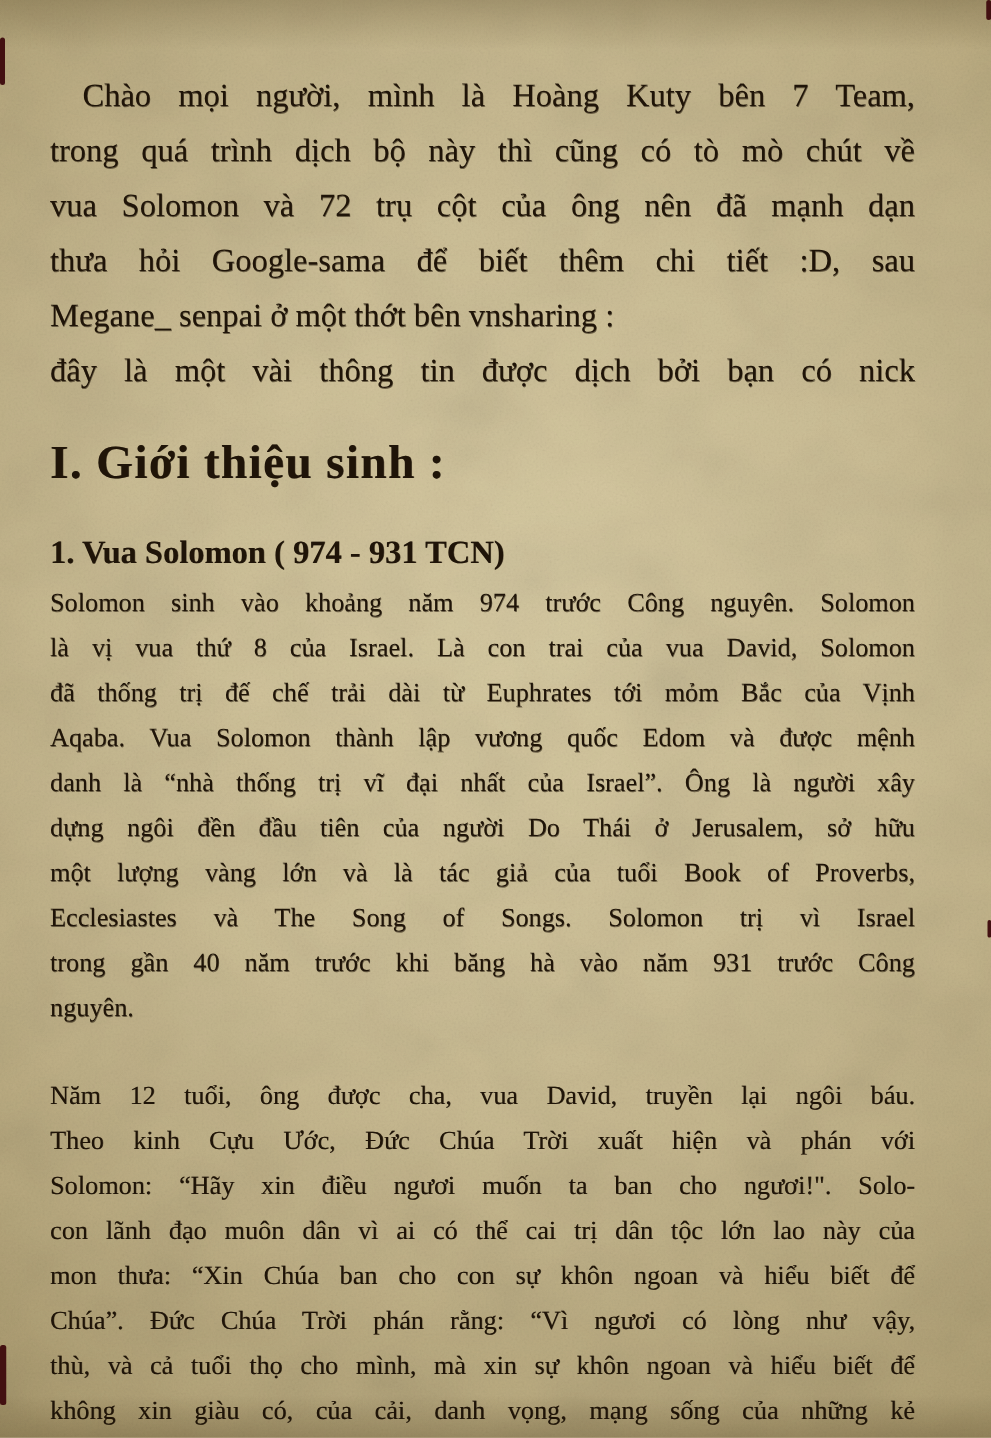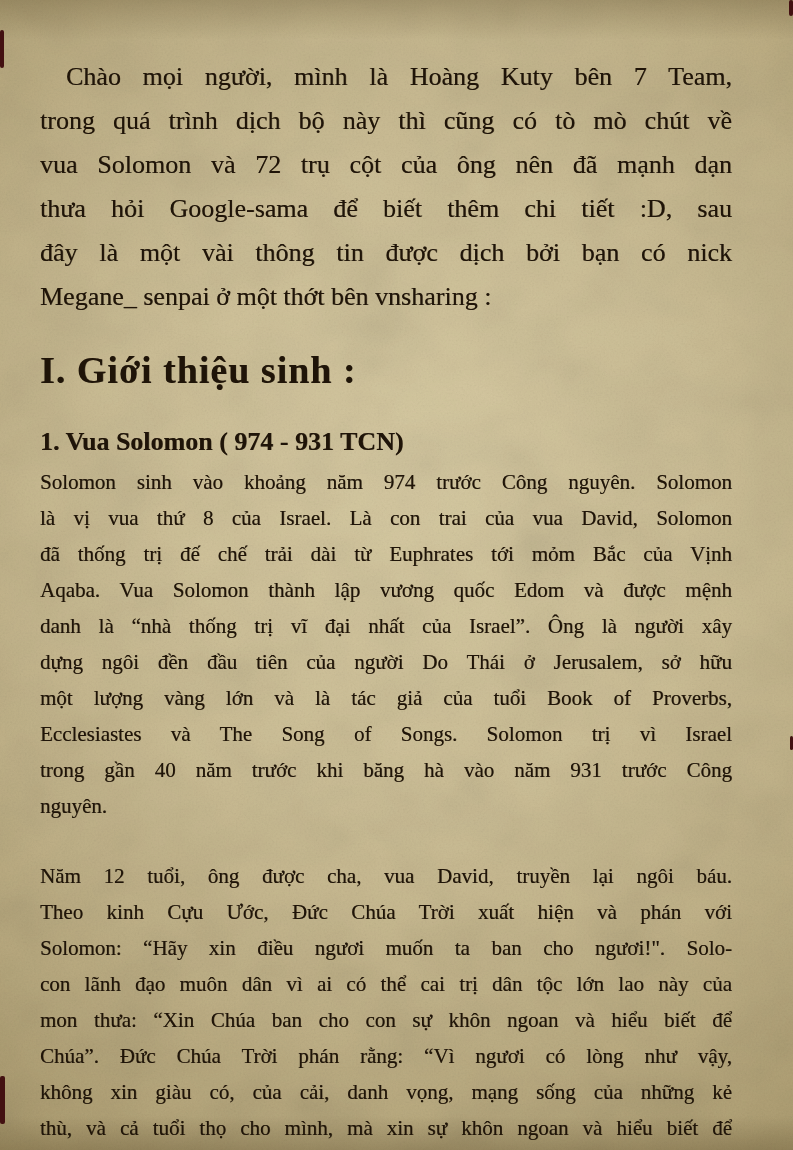--- a/index.html
+++ b/index.html
@@ -78,22 +78,22 @@
   <div class="speck" style="left:0; top:30px; width:4px; height:38px; background:#431011;"></div>
   <div class="speck" style="left:0; top:1076px; width:5px; height:48px; background:#431011;"></div>
   <div class="speck" style="left:789px; top:0; width:4px; height:16px; background:#431011;"></div>
   <div class="speck" style="left:790px; top:736px; width:3px; height:14px; background:#431011;"></div>
 
   <div class="textblock intro">
     <div class="line first">Chào mọi người, mình là Hoàng Kuty bên 7 Team,</div>
     <div class="line">trong quá trình dịch bộ này thì cũng có tò mò chút về</div>
     <div class="line">vua Solomon và 72 trụ cột của ông nên đã mạnh dạn</div>
     <div class="line">thưa hỏi Google-sama để biết thêm chi tiết :D, sau</div>
+    <div class="line short">Megane_ senpai ở một thớt bên vnsharing :</div>
     <div class="line">đây là một vài thông tin được dịch bởi bạn có nick</div>
-    <div class="line short">Megane_ senpai ở một thớt bên vnsharing :</div>
   </div>
 
   <div class="textblock heading">I. Giới thiệu sinh :</div>
 
   <div class="textblock subheading">1. Vua Solomon ( 974 - 931 TCN)</div>
 
   <div class="textblock bodypara para1">
     <div class="line">Solomon sinh vào khoảng năm 974 trước Công nguyên. Solomon</div>
     <div class="line">là vị vua thứ 8 của Israel. Là con trai của vua David, Solomon</div>
     <div class="line">đã thống trị đế chế trải dài từ Euphrates tới mỏm Bắc của Vịnh</div>
@@ -106,17 +106,17 @@
     <div class="line short">nguyên.</div>
   </div>
 
   <div class="textblock bodypara para2">
     <div class="line">Năm 12 tuổi, ông được cha, vua David, truyền lại ngôi báu.</div>
     <div class="line">Theo kinh Cựu Ước, Đức Chúa Trời xuất hiện và phán với</div>
     <div class="line">Solomon: “Hãy xin điều ngươi muốn ta ban cho ngươi!". Solo-</div>
     <div class="line">con lãnh đạo muôn dân vì ai có thể cai trị dân tộc lớn lao này của</div>
     <div class="line">mon thưa: “Xin Chúa ban cho con sự khôn ngoan và hiểu biết để</div>
     <div class="line">Chúa”. Đức Chúa Trời phán rằng: “Vì ngươi có lòng như vậy,</div>
+    <div class="line">thù, và cả tuổi thọ cho mình, mà xin sự khôn ngoan và hiểu biết để</div>
     <div class="line">không xin giàu có, của cải, danh vọng, mạng sống của những kẻ</div>
-    <div class="line">thù, và cả tuổi thọ cho mình, mà xin sự khôn ngoan và hiểu biết để</div>
   </div>
 
 </div>
 
 </body></html>

